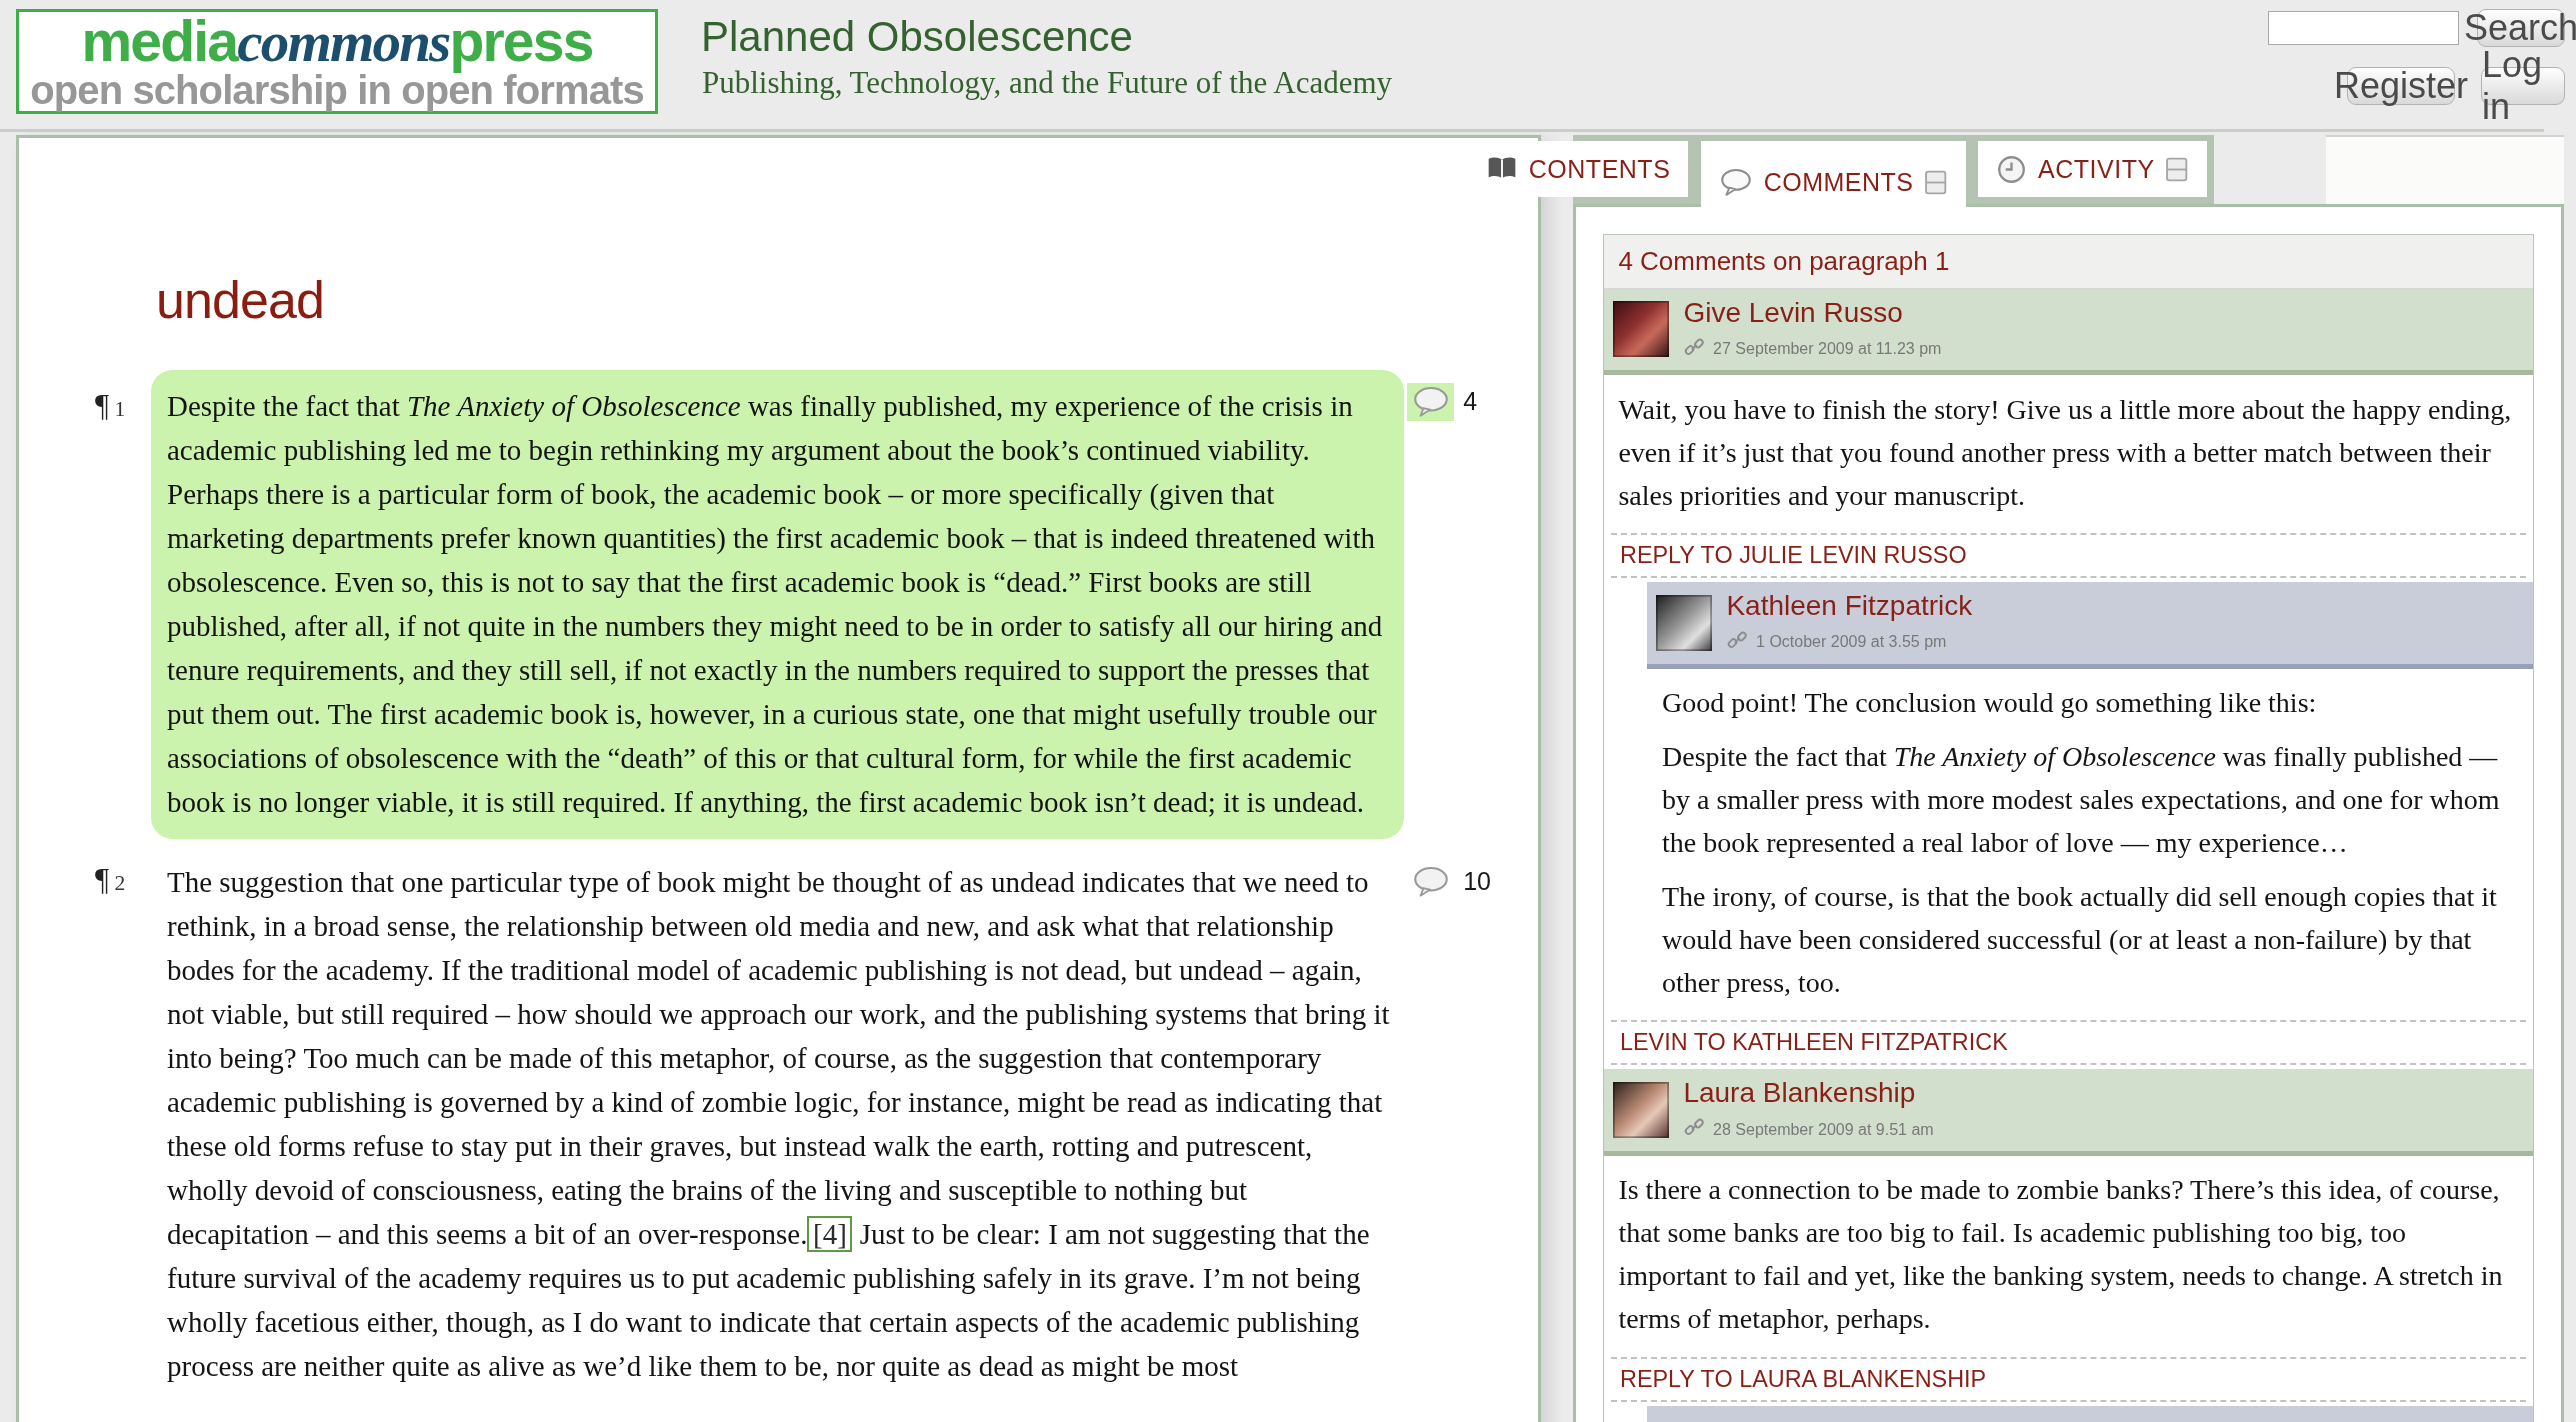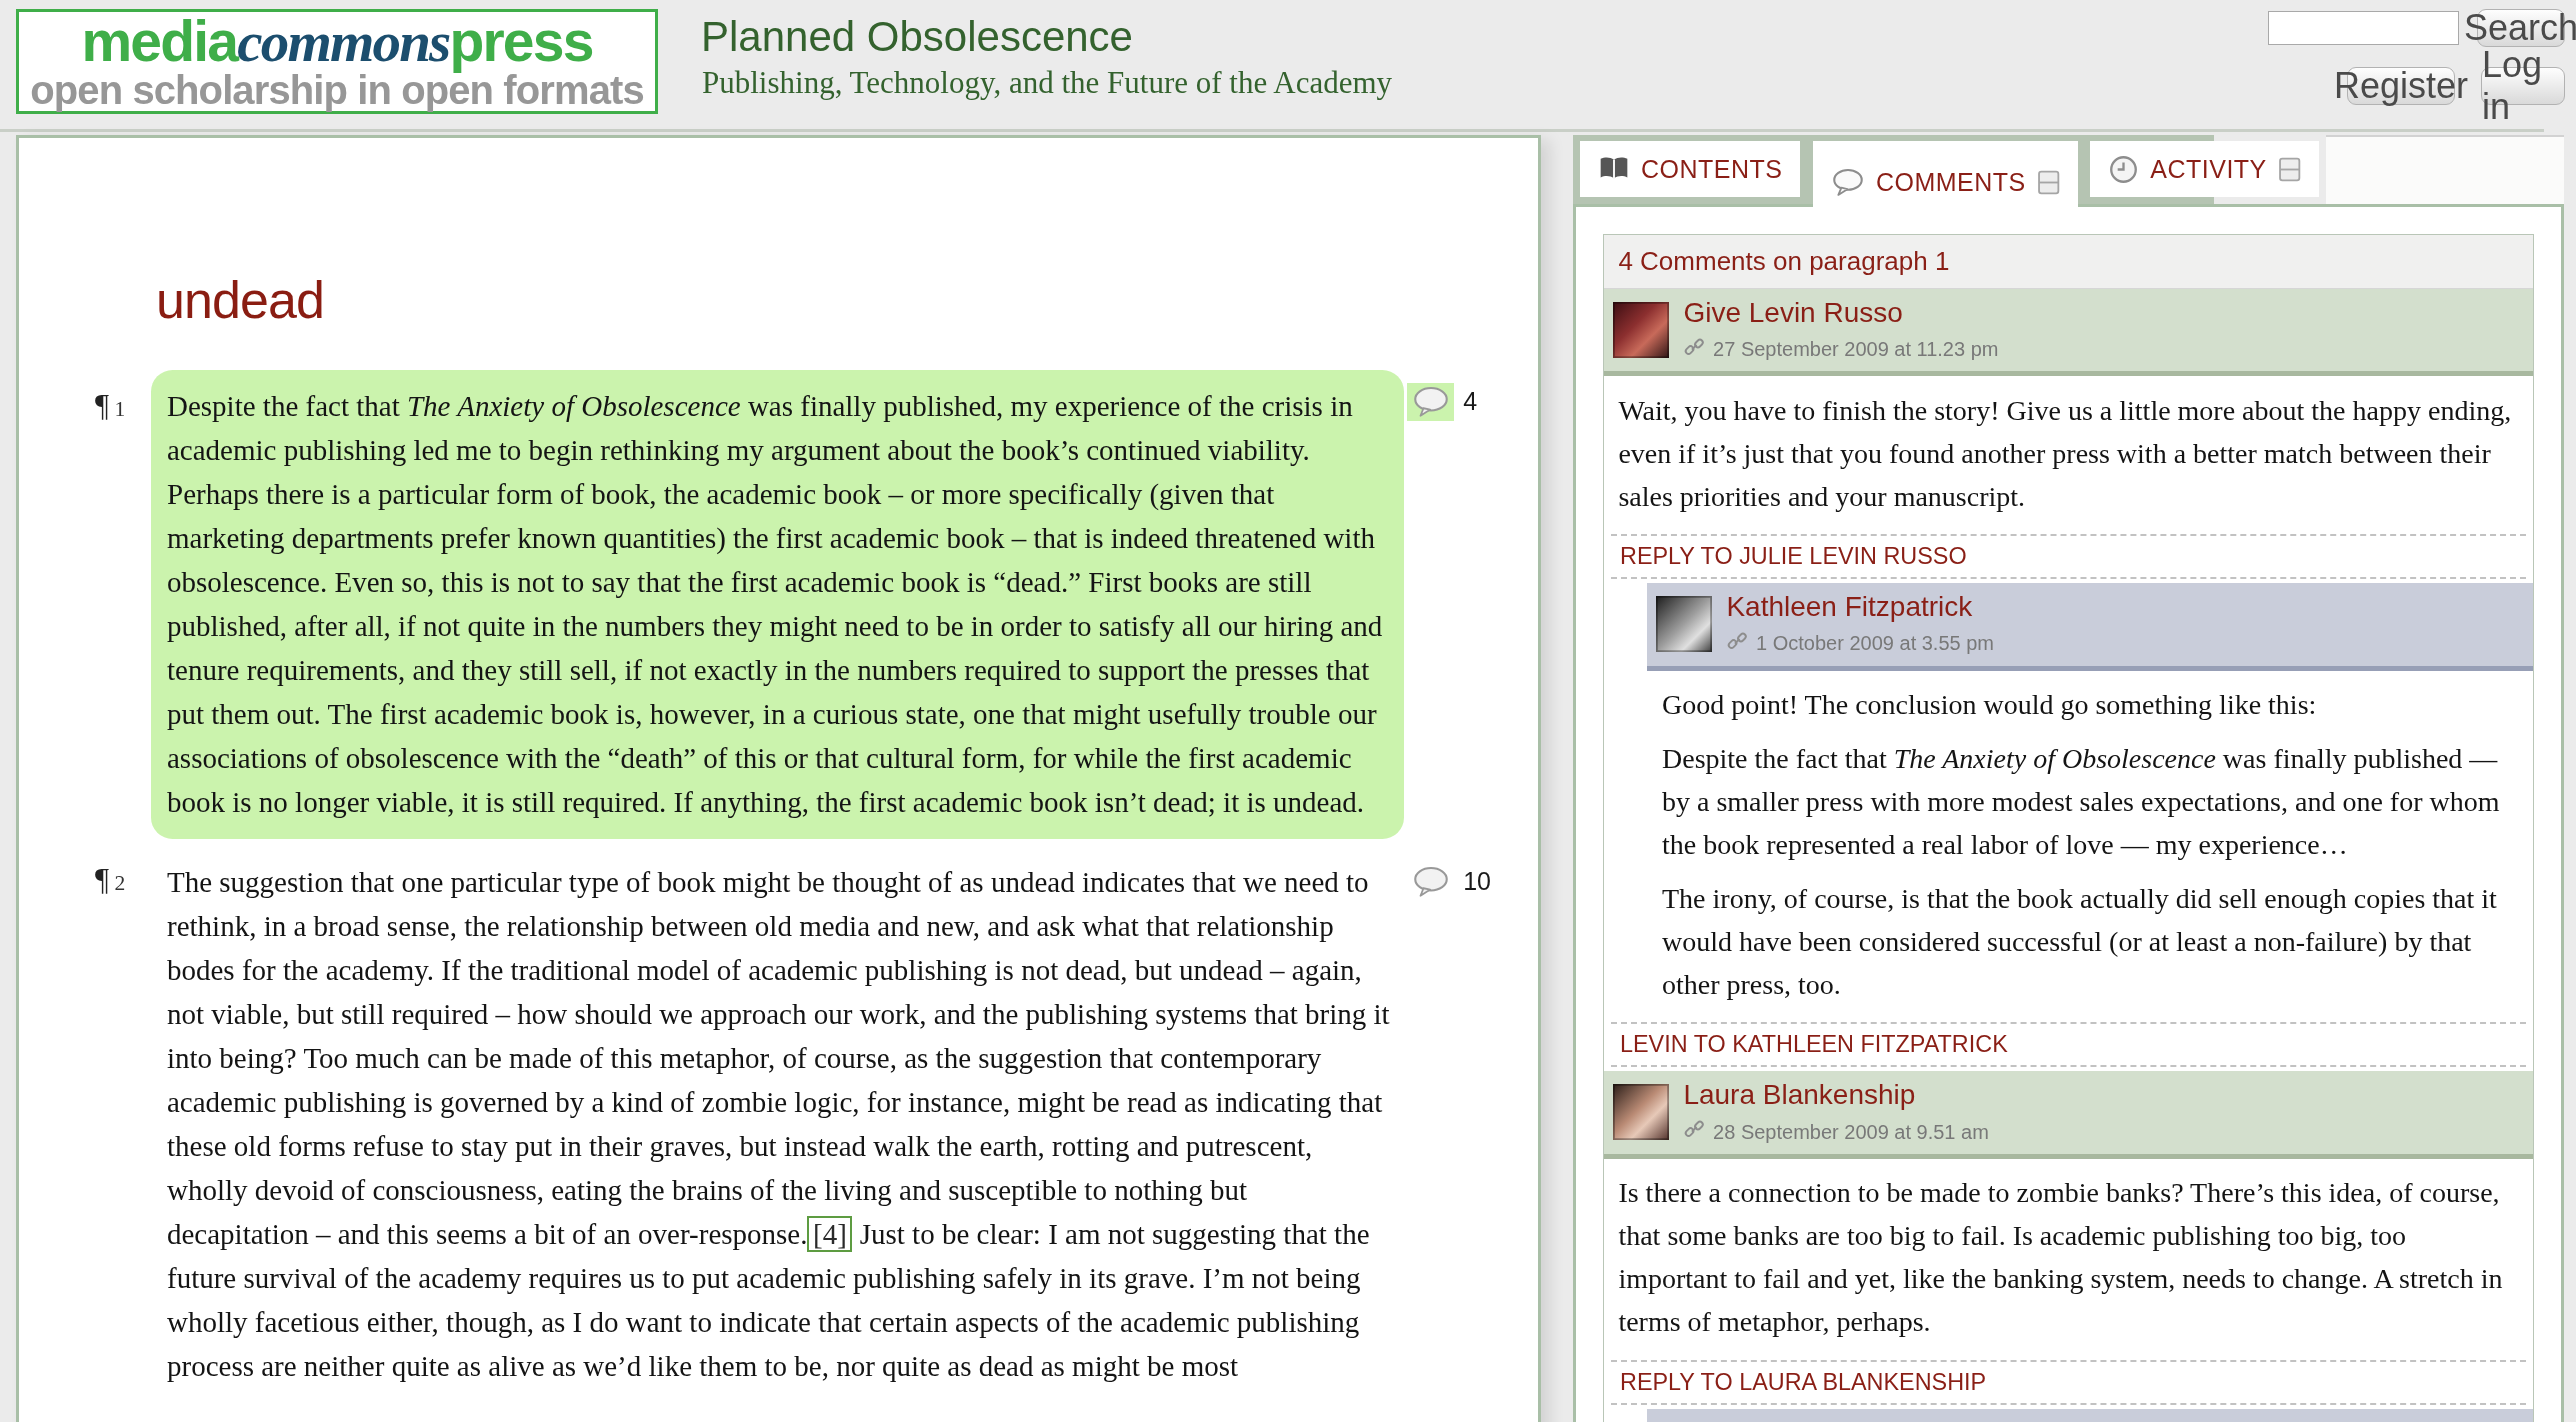--- a/index.html
+++ b/index.html
@@ -22,21 +22,21 @@
                 background:#fff;box-sizing:border-box;font-size:23.4px;padding:0 7.2px;}
   .btn{position:absolute;height:38px;border:1.8px solid #b2b2b2;border-radius:9px;
        background:linear-gradient(#fefefe,#d9d9d9);color:#4a4a4a;font-size:36px;
        display:flex;align-items:center;justify-content:center;box-sizing:border-box;cursor:pointer;}
   .btn-search{left:2477px;top:9px;width:88px;}
   .btn-register{left:2347px;top:67px;width:108px;}
   .btn-login{left:2481px;top:67px;width:84px;}
 
   
   .tabstrip{position:absolute;left:1573px;top:135px;width:641px;height:69px;background:#b5c4b2;
-            display:flex;align-items:flex-start;gap:12.6px;padding:6.3px 7.2px;box-sizing:border-box;z-index:4;}
+            display:flex;align-items:flex-start;gap:12.6px;padding:6.3px 7.2px;box-sizing:border-box;z-index:4;justify-content:flex-end;}
   .tabstrip-rest{position:absolute;left:2326px;top:135px;width:238px;height:69px;background:#fbfbfa;
                  border-top:2.7px solid #d2d2d2;box-sizing:border-box;z-index:3;}
   .tab{background:#fff;height:56px;display:flex;align-items:center;gap:10.8px;padding:0 18px;
        color:#8a1f16;font-size:25px;letter-spacing:0.5px;cursor:pointer;white-space:nowrap;}
   .tab.active{height:83px;z-index:6;position:relative;}
   .tab .ticon{display:flex;align-items:center;}
 
   
   .doc{position:absolute;left:16px;top:135px;width:1525px;height:1325px;background:#fff;
        border:3.6px solid #a9bfa7;box-sizing:border-box;box-shadow:9px 5.4px 14.4px rgba(0,0,0,0.10);z-index:1;}
@@ -61,21 +61,21 @@
   .cbar{background:#f0f0ef;border-bottom:1.8px solid #d6d6d6;padding:10.8px 14.4px;color:#8a1f16;font-size:26px;}
   .chead{display:flex;align-items:center;padding:8px 9px;box-sizing:border-box;}
   .chead.green{background:#d3dfcd;border-bottom:5.4px solid #a8b89f;}
   .chead.blue{background:#c9cdda;border-bottom:5.4px solid #979fb6;}
   .chead.nested{margin-left:43px;}
   .avatar{width:56px;height:56px;flex:0 0 56px;margin-right:14.4px;box-shadow:inset 0 0 0 1.8px rgba(0,0,0,0.35);}
   .av-julie{background:linear-gradient(135deg,#3a0d12,#8c2f2f 40%,#c86a5a 65%,#2e1414);}
   .av-kathleen{background:linear-gradient(135deg,#1c1c1c,#9e9e9e 50%,#e0e0e0 72%,#3a3a3a);}
   .av-laura{background:linear-gradient(135deg,#2a1d18,#b98a74 45%,#e7c9b8 65%,#51302a);}
   .cname{font-size:28px;color:#8a1f16;margin-bottom:7.2px;cursor:pointer;}
-  .cdate{font-size:20px;color:#787878;display:flex;align-items:center;gap:7.2px;}
+  .cdate{font-size:16px;color:#787878;display:flex;align-items:center;gap:7.2px;}
   .cbody{padding:1.8px 14.4px;font-family:"Liberation Serif",serif;font-size:28px;line-height:43px;color:#141414;}
   .cbody.nested{padding-left:58px;}
   .cbody p{margin:10.8px 0;}
   .dashed{border-top:2.7px dashed #c2c2c2;margin:3.6px 7.2px;}
   .reply{color:#8a1f16;font-size:23.4px;padding:3.6px 16px;cursor:pointer;}
   i{font-style:italic;}
 </style>
 </head>
 <body>
 

